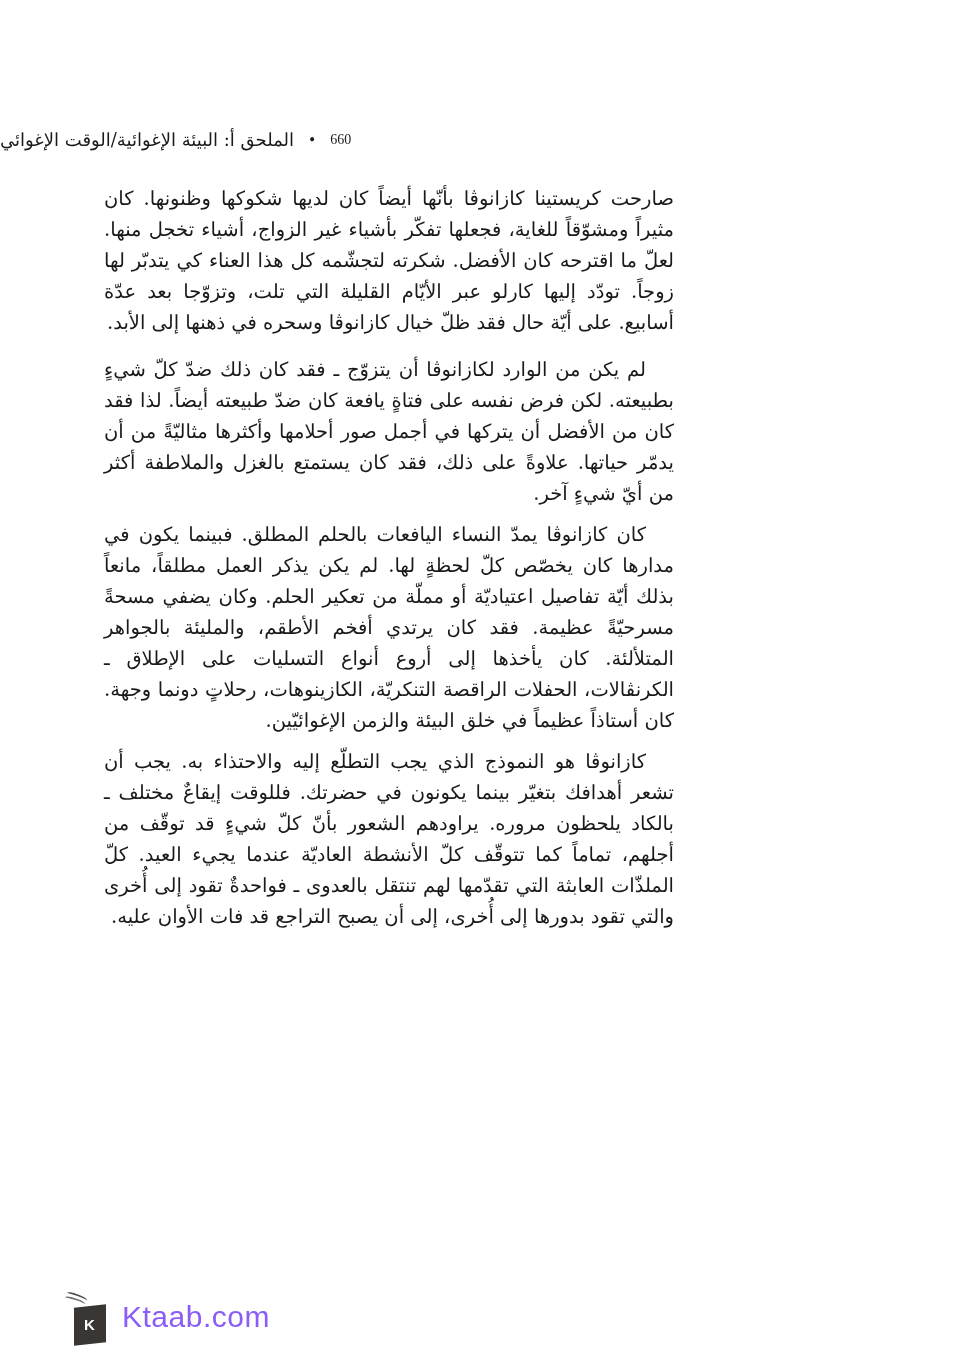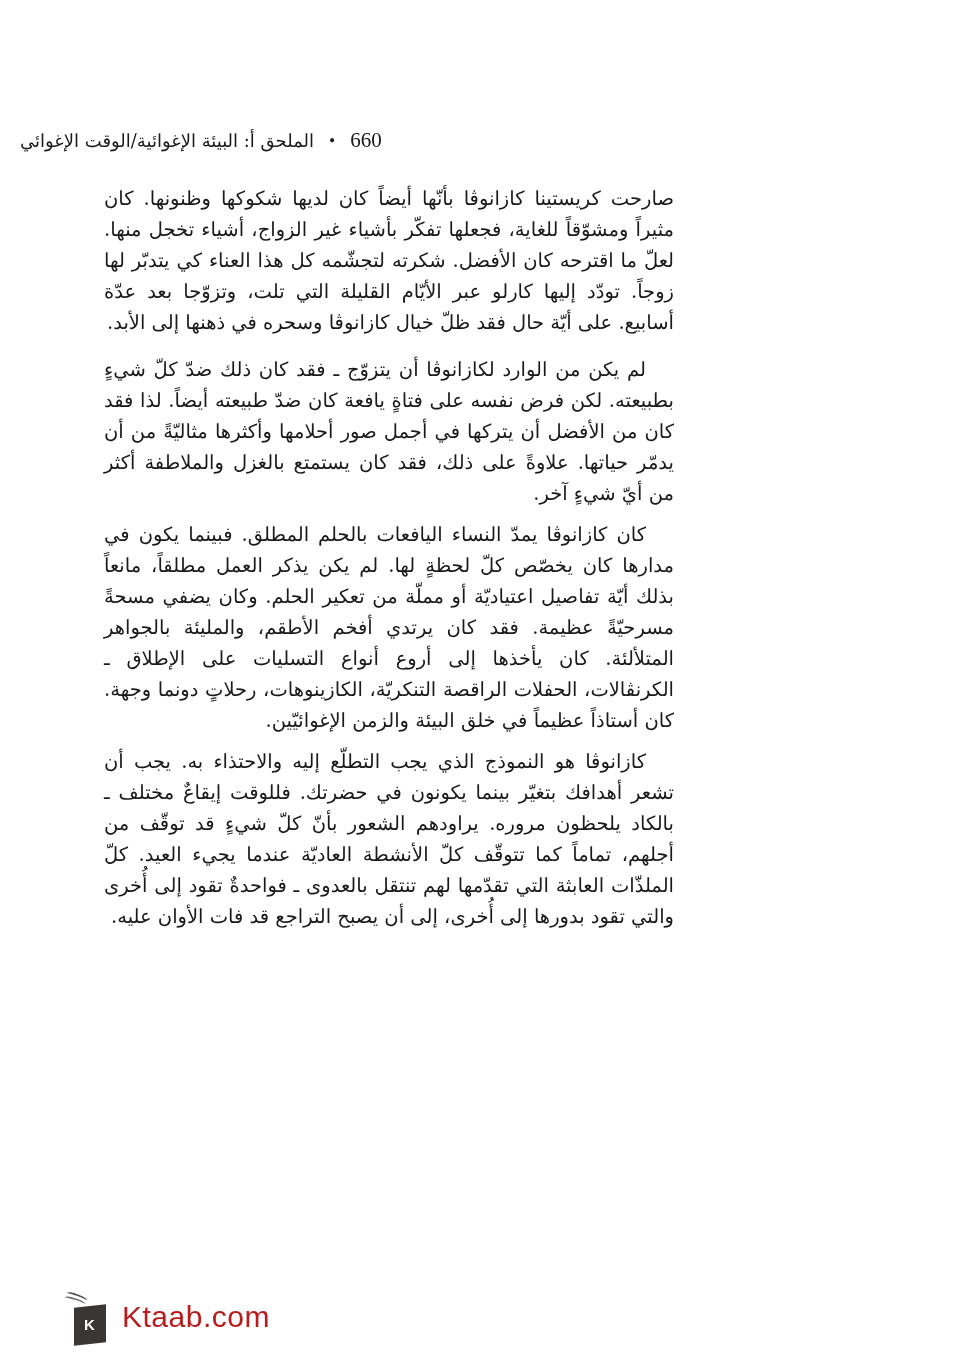--- a/index.html
+++ b/index.html
@@ -1,32 +1,32 @@
 <!DOCTYPE html>
 <html><head>
 <meta charset="utf-8">
 <style>
   html, body { margin:0; padding:0; background:#ffffff; }
   body { width:955px; height:1370px; position:relative; overflow:hidden; font-family:"DejaVu Serif", serif; color:#1a1a1a; }
-  .header { position:absolute; top:128px; left:0; width:850px; direction:rtl; text-align:left; font-size:19px;padding-left:20px; }
+  .header { position:absolute; top:128px; left:0; width:850px; direction:rtl; text-align:left; font-size:19px; }
   .header .inner { display:inline-flex; direction:ltr; align-items:center; gap:14px; }
-  .header .pnum { font-family:"Liberation Serif", serif; font-size:21px; }
+  .header .pnum { font-family:"Liberation Serif", serif; font-size:14px; }
   .header .bullet { font-size:14px; }
   .header .title { direction:rtl; font-size:18px; }
   .body { position:absolute; top:183px; left:104px; width:570px; direction:rtl; text-align:justify; font-size:19.5px; line-height:31px; }
   .body p { margin:0 0 16px 0; text-indent:0; }
   .body p.ind { text-indent:28px; }
   .body p.tight { margin-bottom:10px; }
   .logo { position:absolute; left:60px; top:1288px; display:flex; align-items:center; gap:12px; }
   .book { position:relative; width:50px; height:58px; }
   .book .cover { position:absolute; left:14px; top:18px; width:32px; height:38px; background:#3a3633; transform:skewY(-6deg); }
   .book .k { position:absolute; left:24px; top:28px; color:#fff; font-family:"Liberation Sans", sans-serif; font-weight:bold; font-size:15px; }
   .book .pages { position:absolute; left:6px; top:6px; width:22px; height:4px; border-top:2px solid #555; border-radius:50%; transform:rotate(20deg); }
   .book .pages2 { position:absolute; left:4px; top:10px; width:22px; height:4px; border-top:2px solid #777; border-radius:50%; transform:rotate(18deg); }
-  .logo .name { font-family:"Liberation Sans", sans-serif; font-size:30px; color:#b91c1c; letter-spacing:0.5px; }
+  .logo .name { font-family:"Liberation Sans", sans-serif; font-size:30px; color:#8b5cf6; letter-spacing:0.5px; }
 </style>
 </head>
 <body>
 
 <div class="header">
   <div class="inner">
     <span class="title">الملحق أ: البيئة الإغوائية/الوقت الإغوائي</span>
     <span class="bullet">•</span>
     <span class="pnum">660</span>
   </div>

